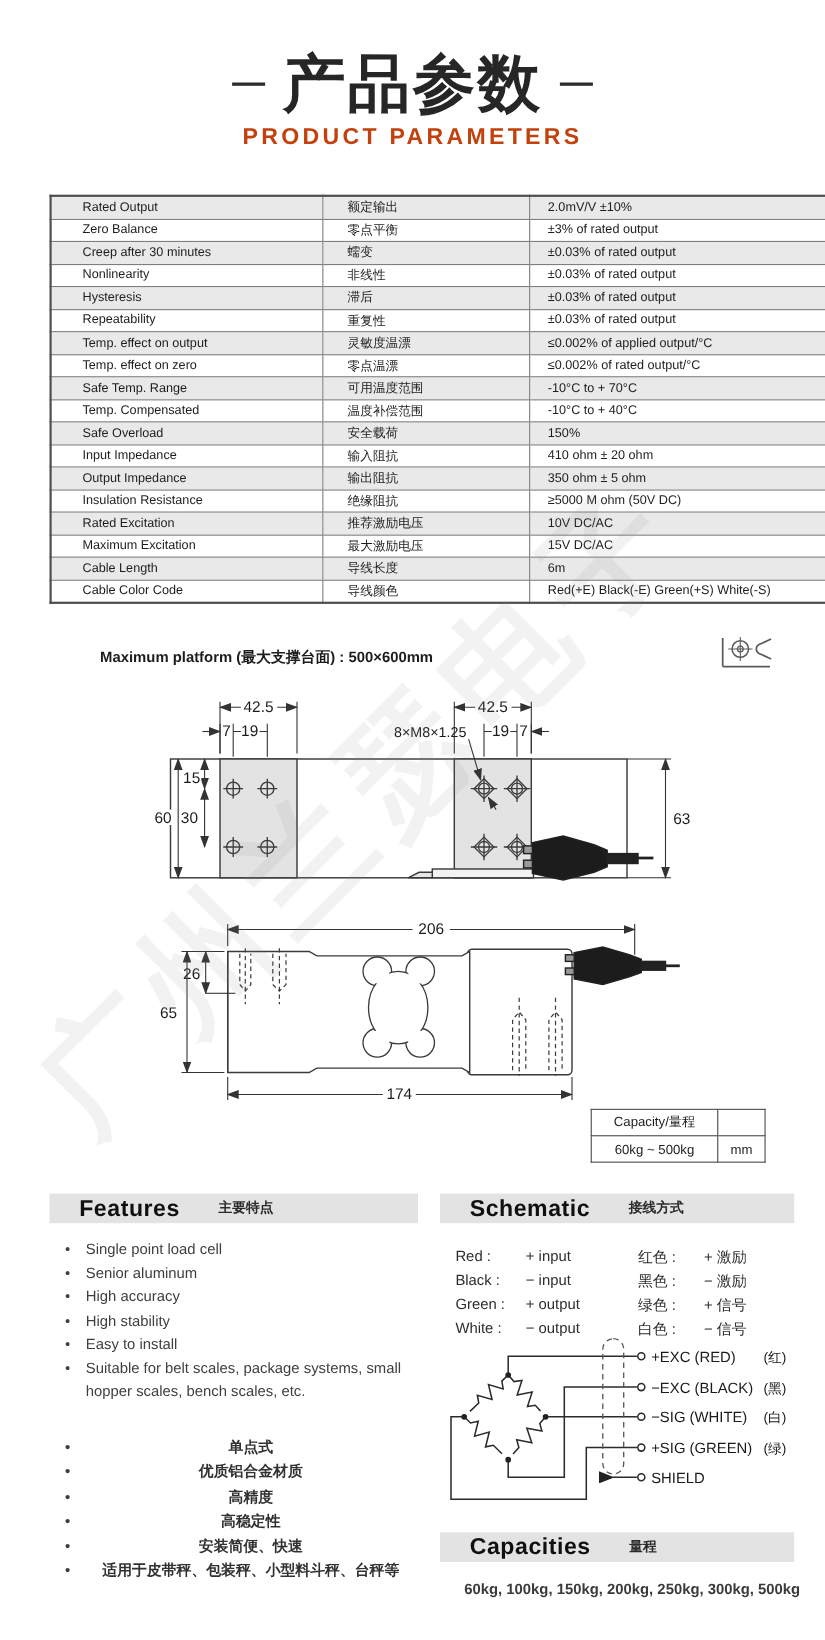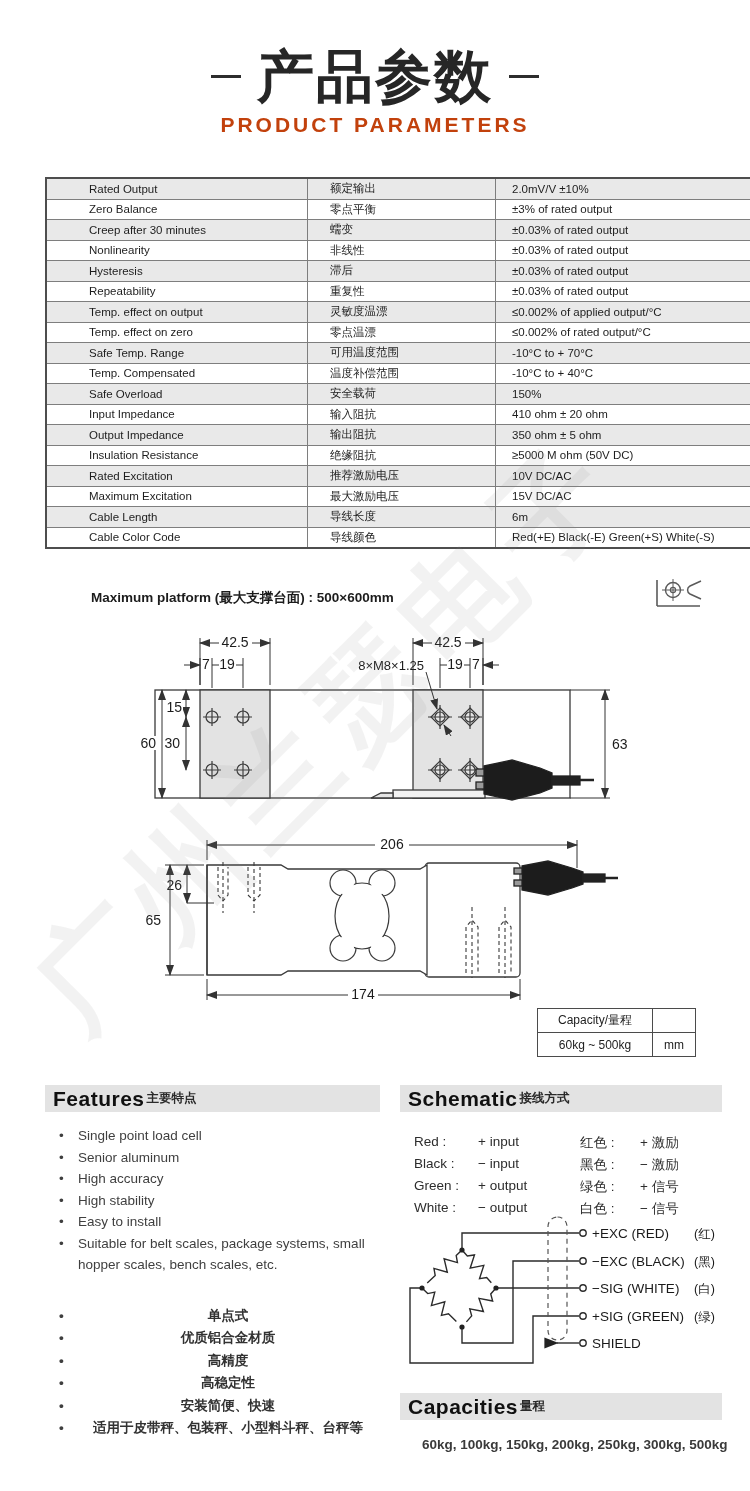--- a/index.html
+++ b/index.html
@@ -17,41 +17,41 @@
   .hdr .t{font-size:57px;font-weight:800;color:#262626;letter-spacing:2px;line-height:1;}
   .hdr-sub{position:absolute;left:0;top:113px;width:750px;text-align:center;
            font-size:21px;letter-spacing:3px;color:#c2410c;font-weight:600;}
 
   
   table.spec{position:absolute;left:45px;top:177px;width:662px;border-collapse:collapse;
              table-layout:fixed;border:2px solid #4e4e4e;}
   table.spec td{border:1px solid #7e7e7e;height:19.5px;font-size:11.5px;color:#1d1d1d;
                 padding:0;white-space:nowrap;overflow:hidden;}
   table.spec tr:nth-child(odd) td{background:#e9e9e9;}
-  table.spec td.c1{width:218px;padding-left:42px;margin-left:32px;}
+  table.spec td.c1{width:218px;padding-left:28px;margin-left:32px;}
   table.spec td.c2{width:165px;padding-left:22px;}
   table.spec td.c3{width:279px;padding-left:16px;}
 
   
   .platform{position:absolute;left:68px;top:589px;font-size:13.5px;font-weight:700;color:#1c1c1c;padding-left:23px;}
   .proj-icon{position:absolute;left:652px;top:577px;}
 
   
   .drawing{position:absolute;left:0;top:630px;}
   .drawing text{font-family:"Liberation Sans",sans-serif;font-size:14px;fill:#1c1c1c;font-weight:500;}
   .drawing text.small{font-size:13px;}
 
   
   table.cap{position:absolute;left:537px;top:1008px;border-collapse:collapse;}
   table.cap td{border:1px solid #4b4b4b;height:21px;font-size:12px;color:#1d1d1d;text-align:center;}
   table.cap td.a{width:112px;}
   table.cap td.b{width:40px;}
 
   
-  .secbar{height:27px;background:#e3e3e3;display:flex;align-items:center;padding-left:8px;gap:2px;}
+  .secbar{height:27px;background:#e3e3e3;display:flex;align-items:center;padding-left:27px;gap:35px;}
   .secbar .st{font-size:21px;font-weight:800;color:#101010;letter-spacing:.5px;}
   .secbar .ss{font-size:12.5px;font-weight:700;color:#2a2a2a;}
 
   .features{position:absolute;left:45px;top:1085px;width:335px;}
   ul.blist{list-style:none;margin:13px 0 0 12px;padding:0;}
   ul.blist li{position:relative;padding-left:21px;font-size:13.5px;color:#3f3f3f;
               line-height:21.5px;width:300px;}
   ul.blist li::before{content:"•";position:absolute;left:2px;color:#3f3f3f;}
   ul.blist.cn{margin-top:29px;text-align:center;}
   ul.blist.cn li{color:#323232;font-weight:600;line-height:22.5px;}

